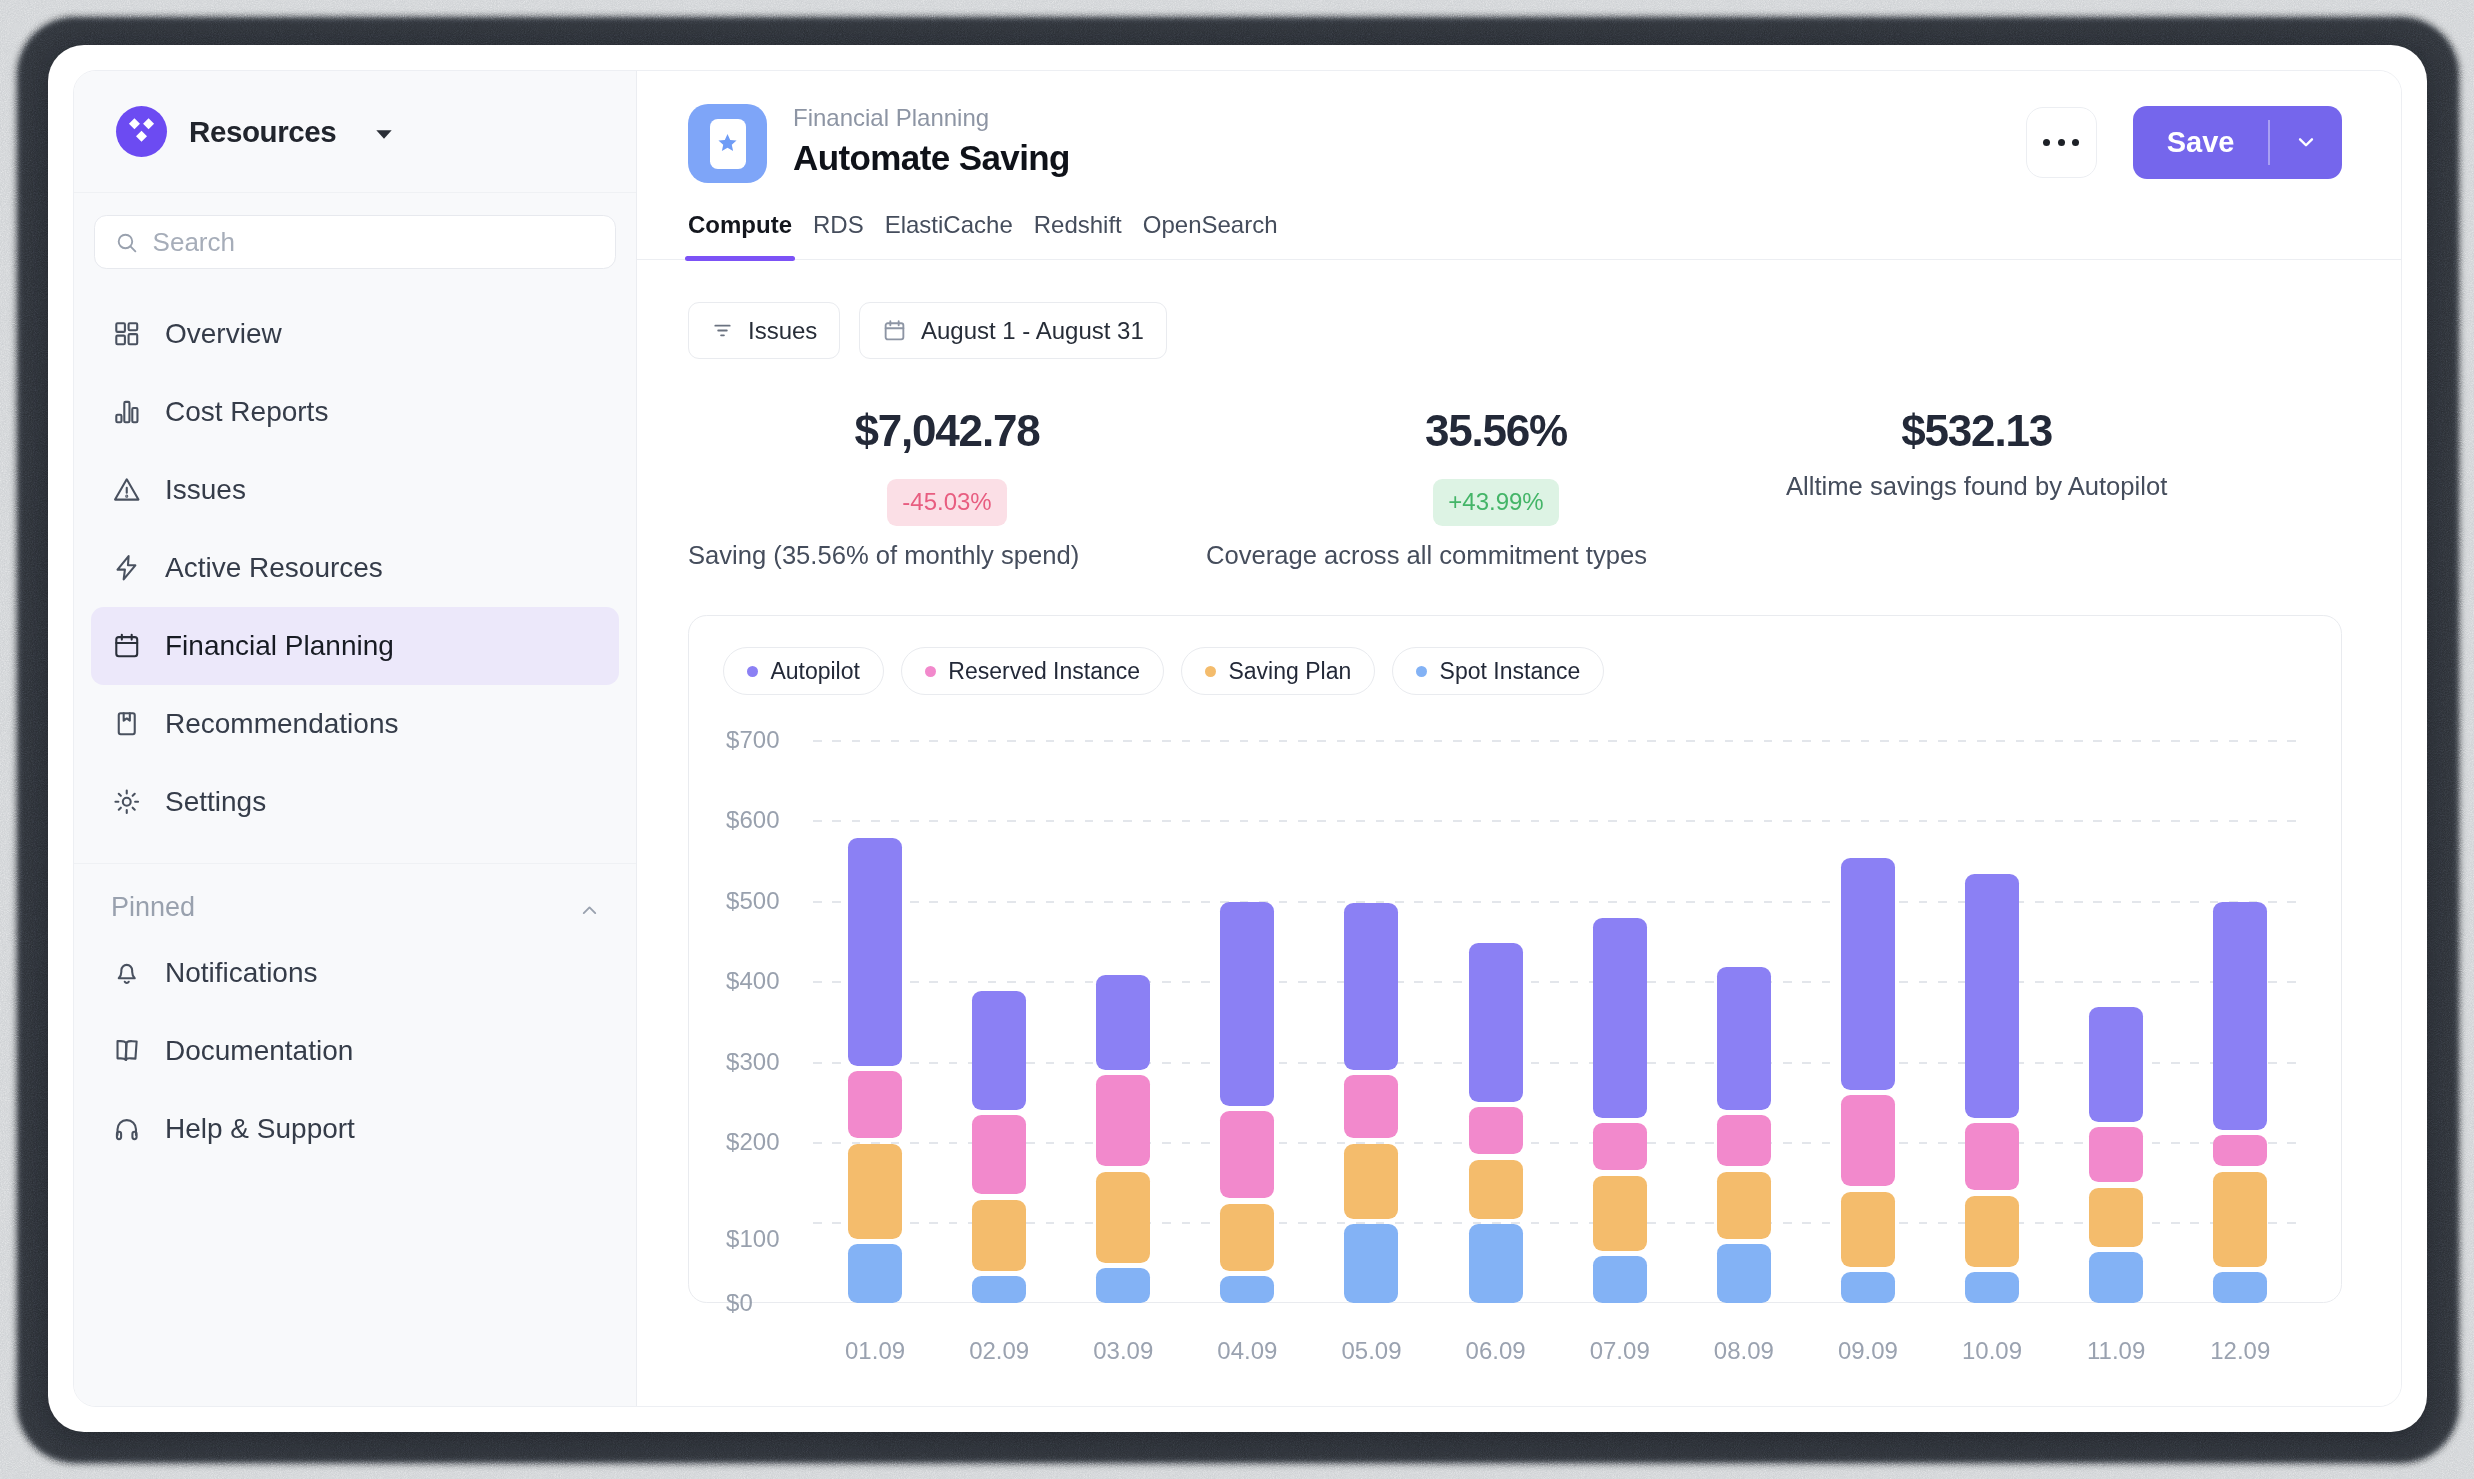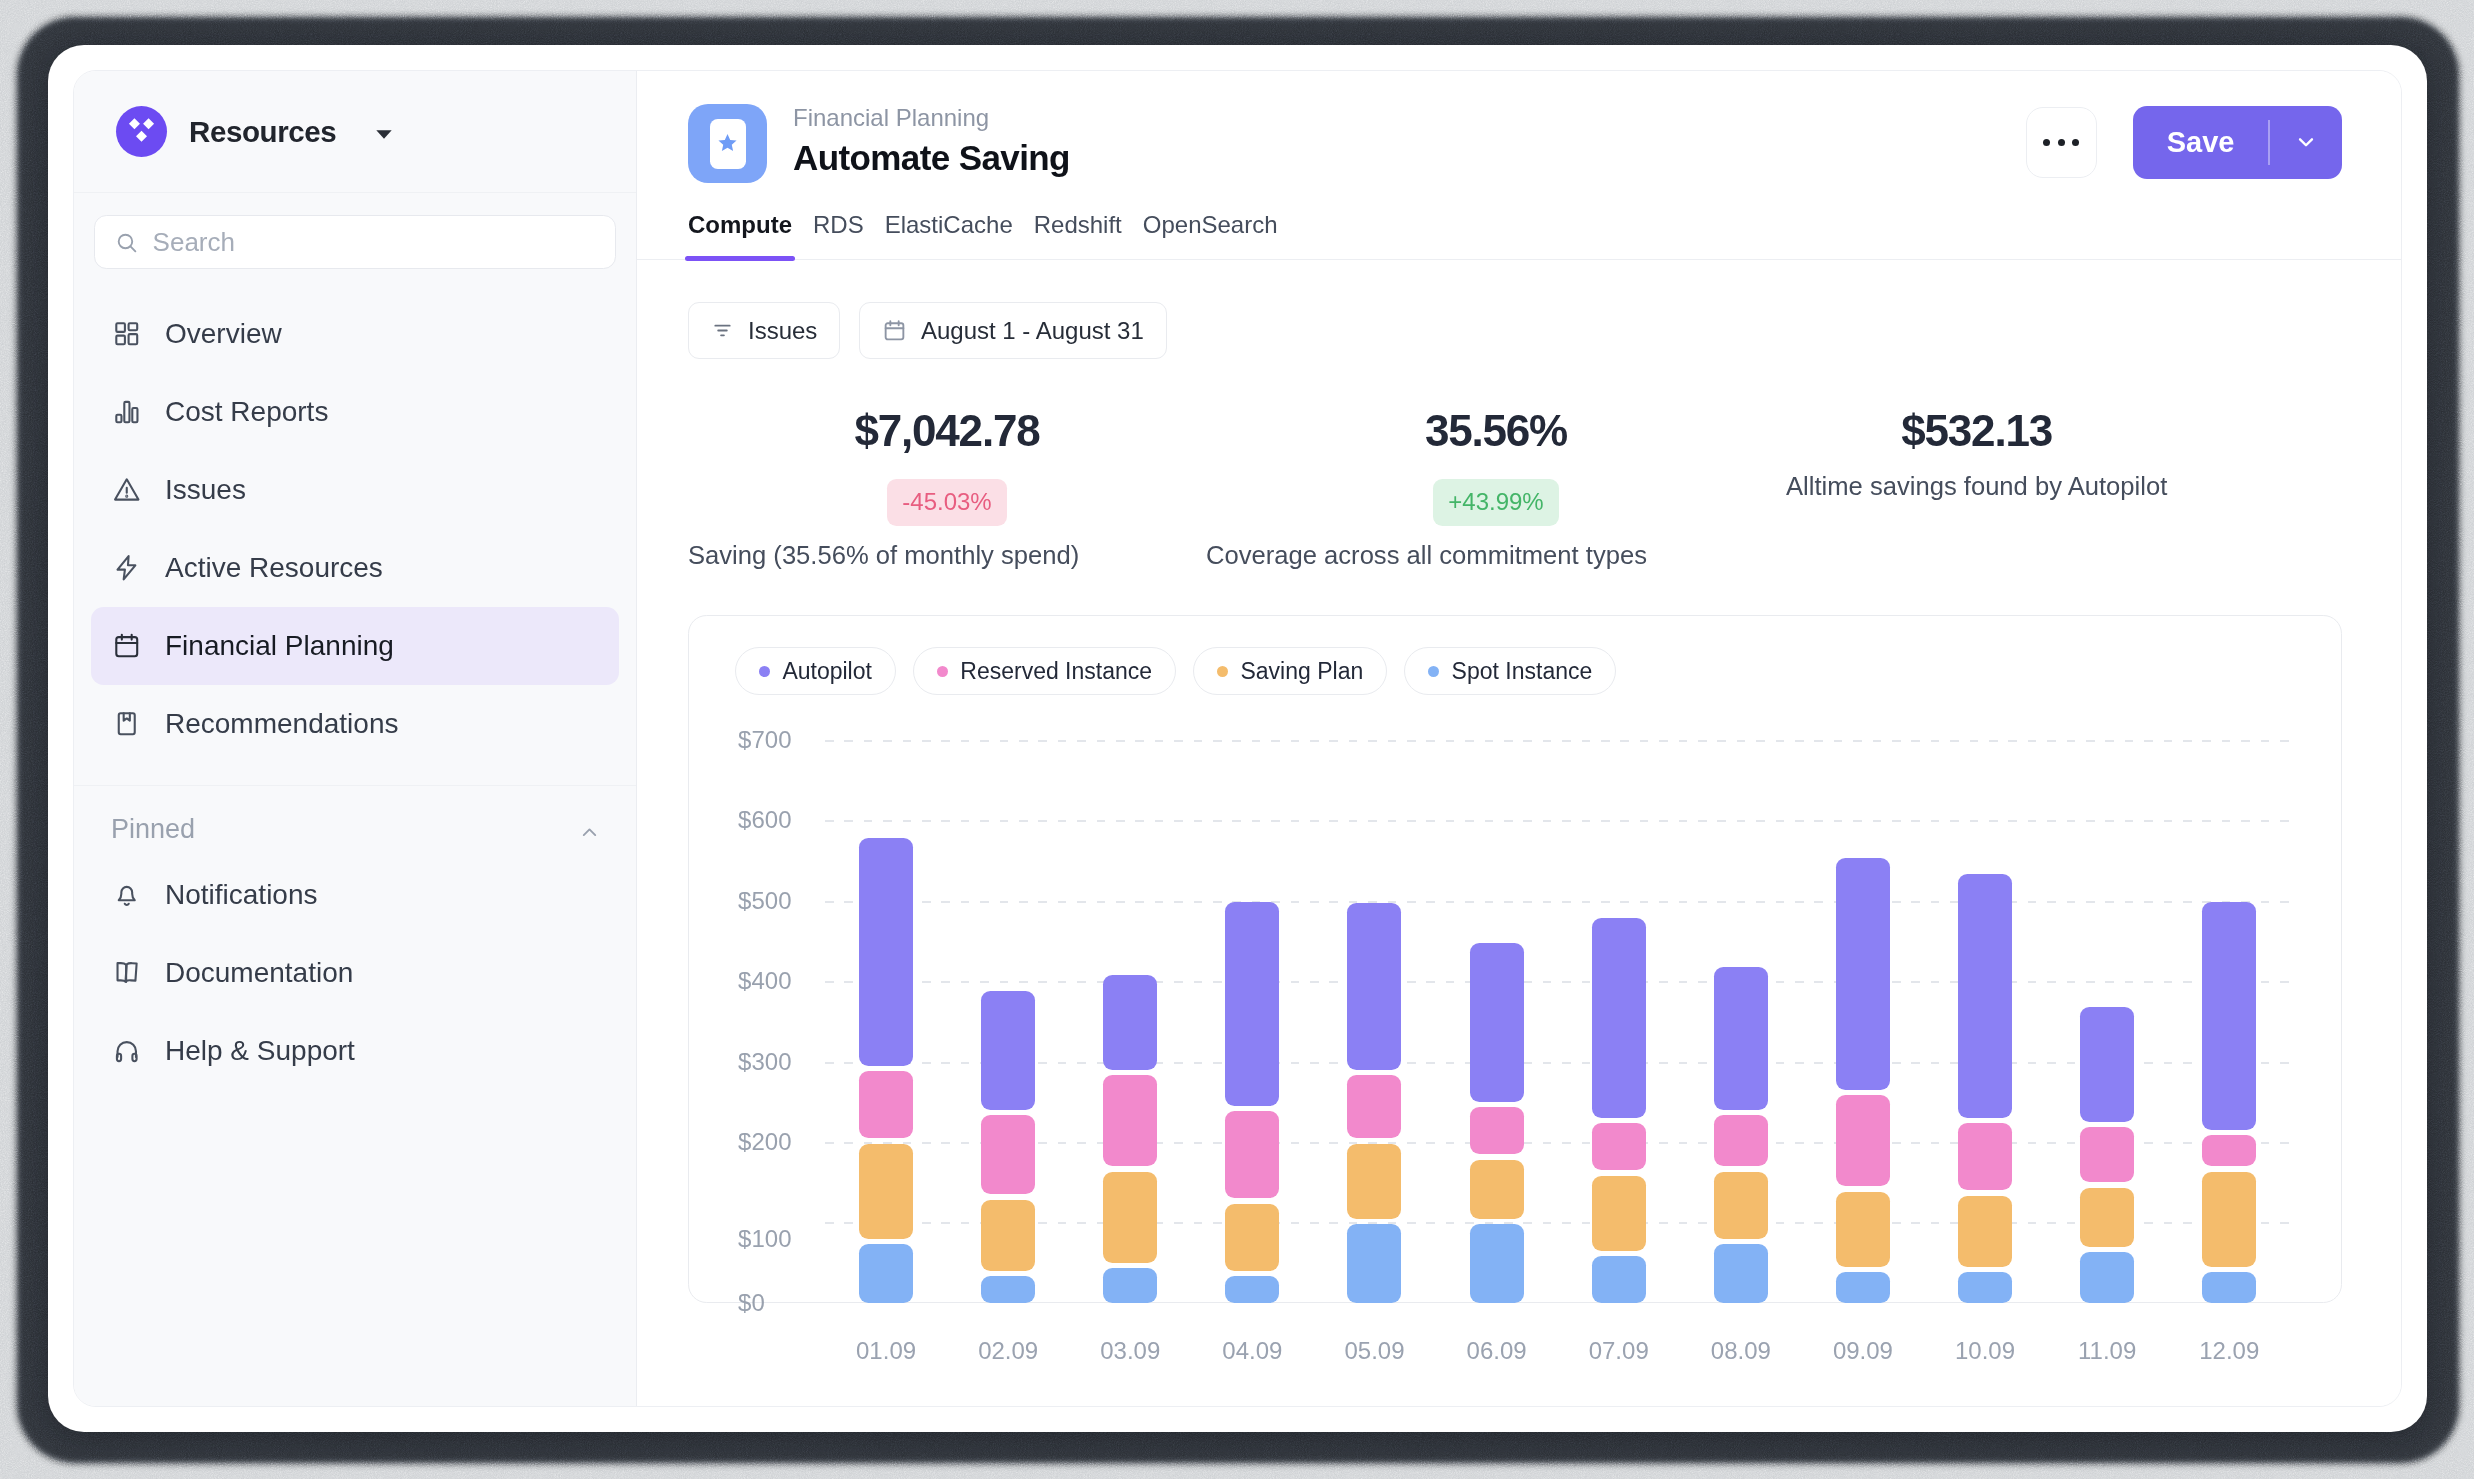--- a/index.html
+++ b/index.html
@@ -61,21 +61,21 @@
   .stat { display:flex; flex-direction:column; }
   .stat:nth-child(1){ width:518px; } .stat:nth-child(2){ width:580px; }
   .stat-top { display:flex; align-items:center; gap:23px;flex-direction:column; }
   .stat-value { font-size:44px; font-weight:700; color:#232938; letter-spacing:-1.2px; }
   .badge { font-size:24px; font-weight:500; padding:9.3px 15.5px; border-radius:9.3px; }
   .badge.negative { background:#fbdfe6; color:#e85d80; }
   .badge.positive { background:#ddf3e4; color:#44b568; }
   .stat-label { margin-top:15.5px; font-size:25.6px; color:#454d5c; }
 
   
-  .card { margin:45px 59px 0 51px; border:1.6px solid #e9ebef; border-radius:18.6px; height:688px; padding:31px 46px; }
+  .card { margin:45px 59px 0 51px; border:1.6px solid #e9ebef; border-radius:18.6px; height:688px; padding:31px 34px; }
   .legend { display:flex; gap:17px; }
   .chip { border:1.6px solid #e9ebef; border-radius:775px; height:48px; display:flex; align-items:center; gap:12.4px; padding:0 23px; font-size:23px; color:#232938; cursor:pointer; background:#fff; }
   .chip .dot { width:11px; height:11px; border-radius:50%; }
 
   .chart { position:relative; margin-top:34px; height:667px; }
   .ylab { position:absolute; left:3.1px; font-size:24px; color:#99a1ae; }
   .plot { position:absolute; left:90px; right:4.7px; top:11px; height:563px; }
   .gridline { position:absolute; left:0; right:0; height:1.6px;
     background-image:repeating-linear-gradient(90deg,#e3e6eb 0 8.5px,transparent 8.5px 19.4px); }
   .bars { position:absolute; inset:0; display:flex; align-items:flex-end; }
@@ -176,20 +176,29 @@
         <span>Financial Planning</span>
       </div>
       <div class="nav-item">
         <span class="ic">
           <svg class="icon" width="29.5" height="29.5" viewBox="0 0 24 24" fill="none" stroke="currentColor" stroke-width="1.7" stroke-linecap="round" stroke-linejoin="round">
             <rect x="5.5" y="3.5" width="13" height="17" rx="1.5"></rect>
                 <path d="M9.5 3.5v6l2.5-1.8 2.5 1.8v-6"></path>
           </svg>
             </span>
         <span>Recommendations</span>
+      </div>
+      <div class="nav-item">
+        <span class="ic">
+          <svg class="icon" width="29.5" height="29.5" viewBox="0 0 24 24" fill="none" stroke="currentColor" stroke-width="1.7" stroke-linecap="round" stroke-linejoin="round">
+            <circle cx="12" cy="12" r="3.2"></circle>
+            <path d="M12 2.8v2.4M12 18.8v2.4M2.8 12h2.4M18.8 12h2.4M5.5 5.5l1.7 1.7M16.8 16.8l1.7 1.7M18.5 5.5l-1.7 1.7M7.2 16.8l-1.7 1.7"></path>
+          </svg>
+            </span>
+        <span>Settings</span>
       </div>
     </nav>
 
     <div class="side-divider"></div>
 
     <div class="pinned-head">
       <span class="pinned-label">Pinned</span>
       <svg class="icon" width="25" height="25" viewBox="0 0 24 24" fill="none" stroke="#99a1ae" stroke-width="1.8" stroke-linecap="round" stroke-linejoin="round">
         <path d="M6.5 14.5 12 9l5.5 5.5"></path>
       </svg>

